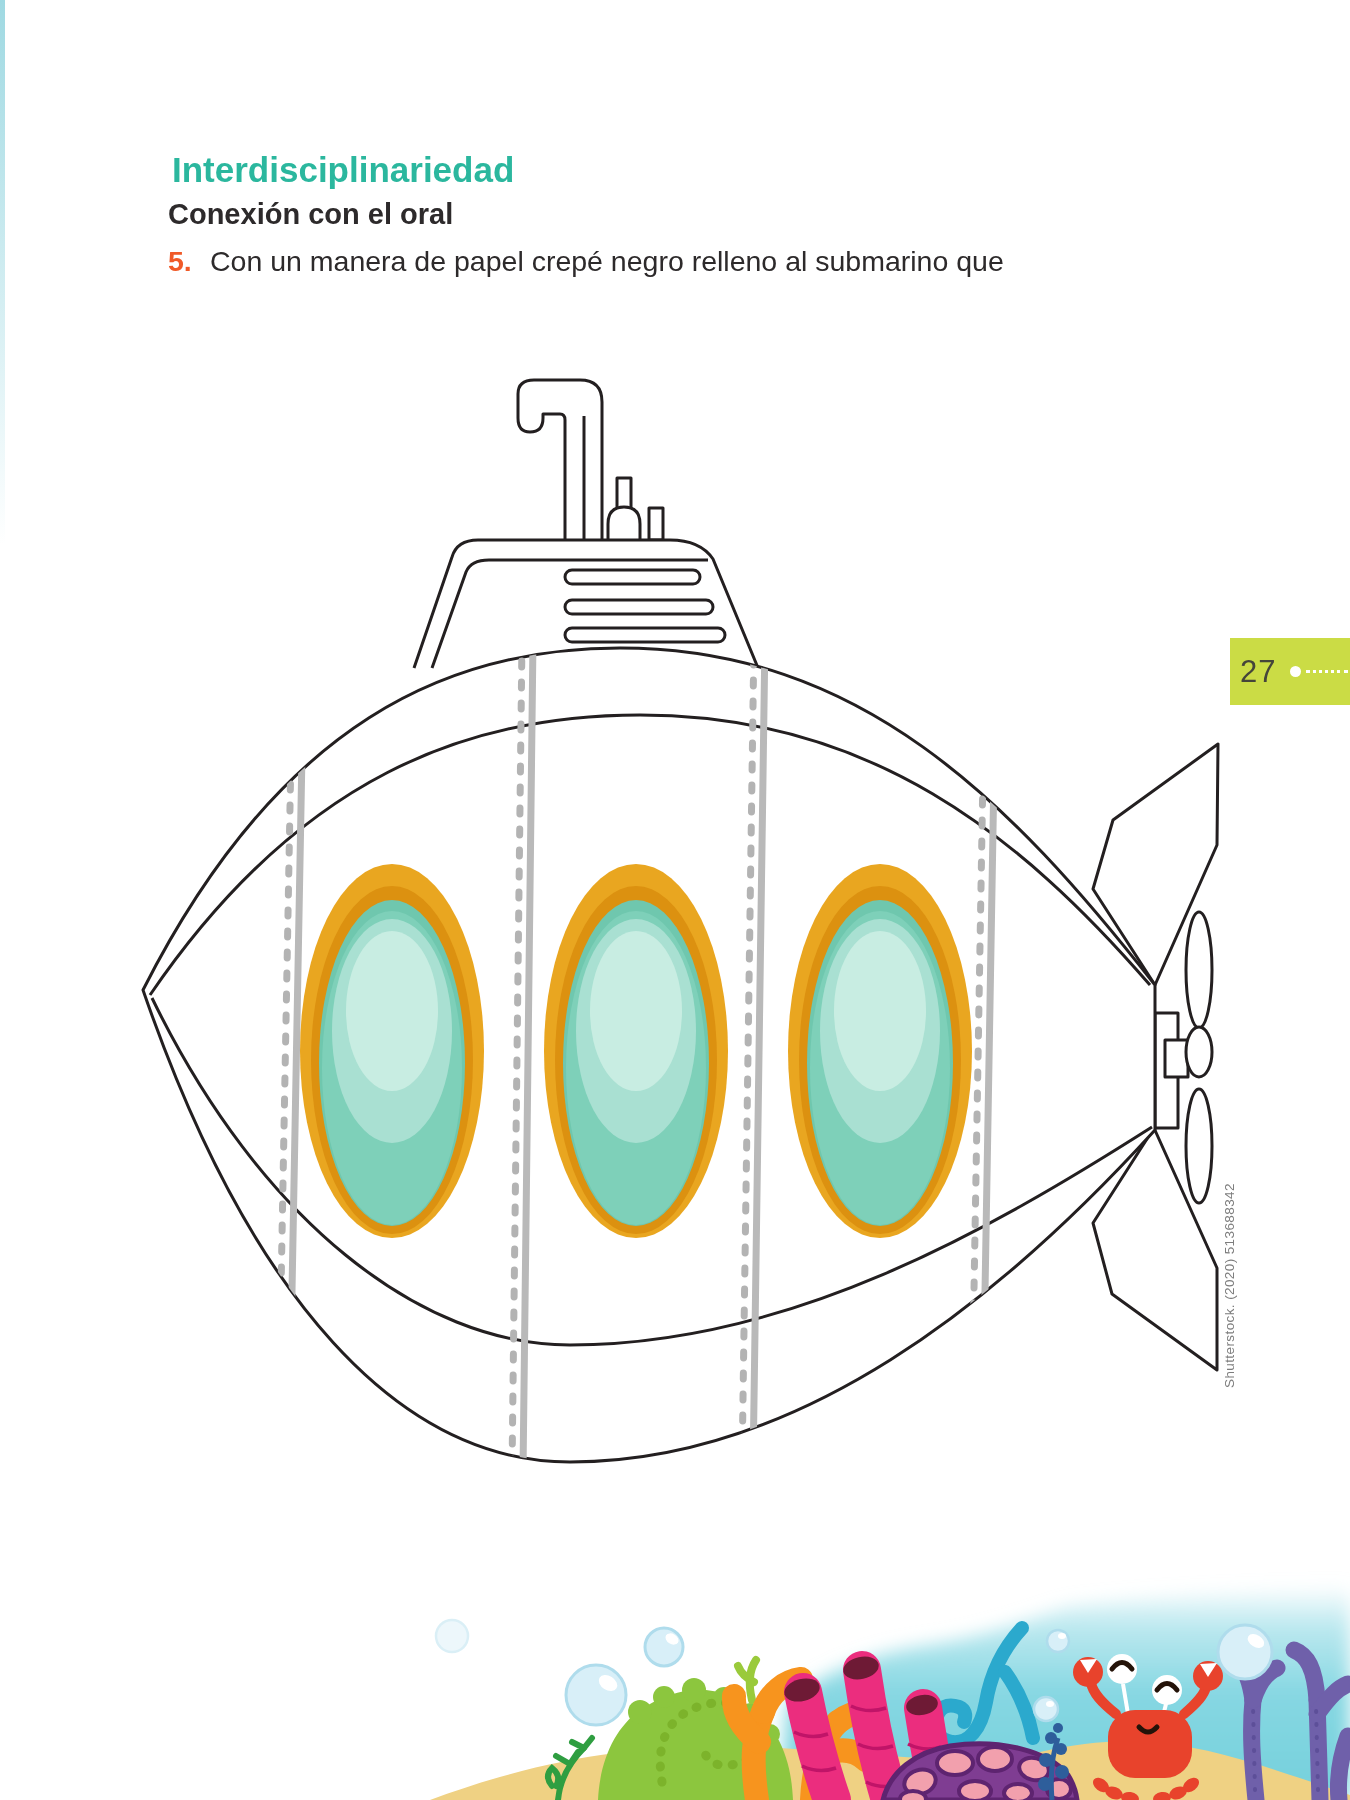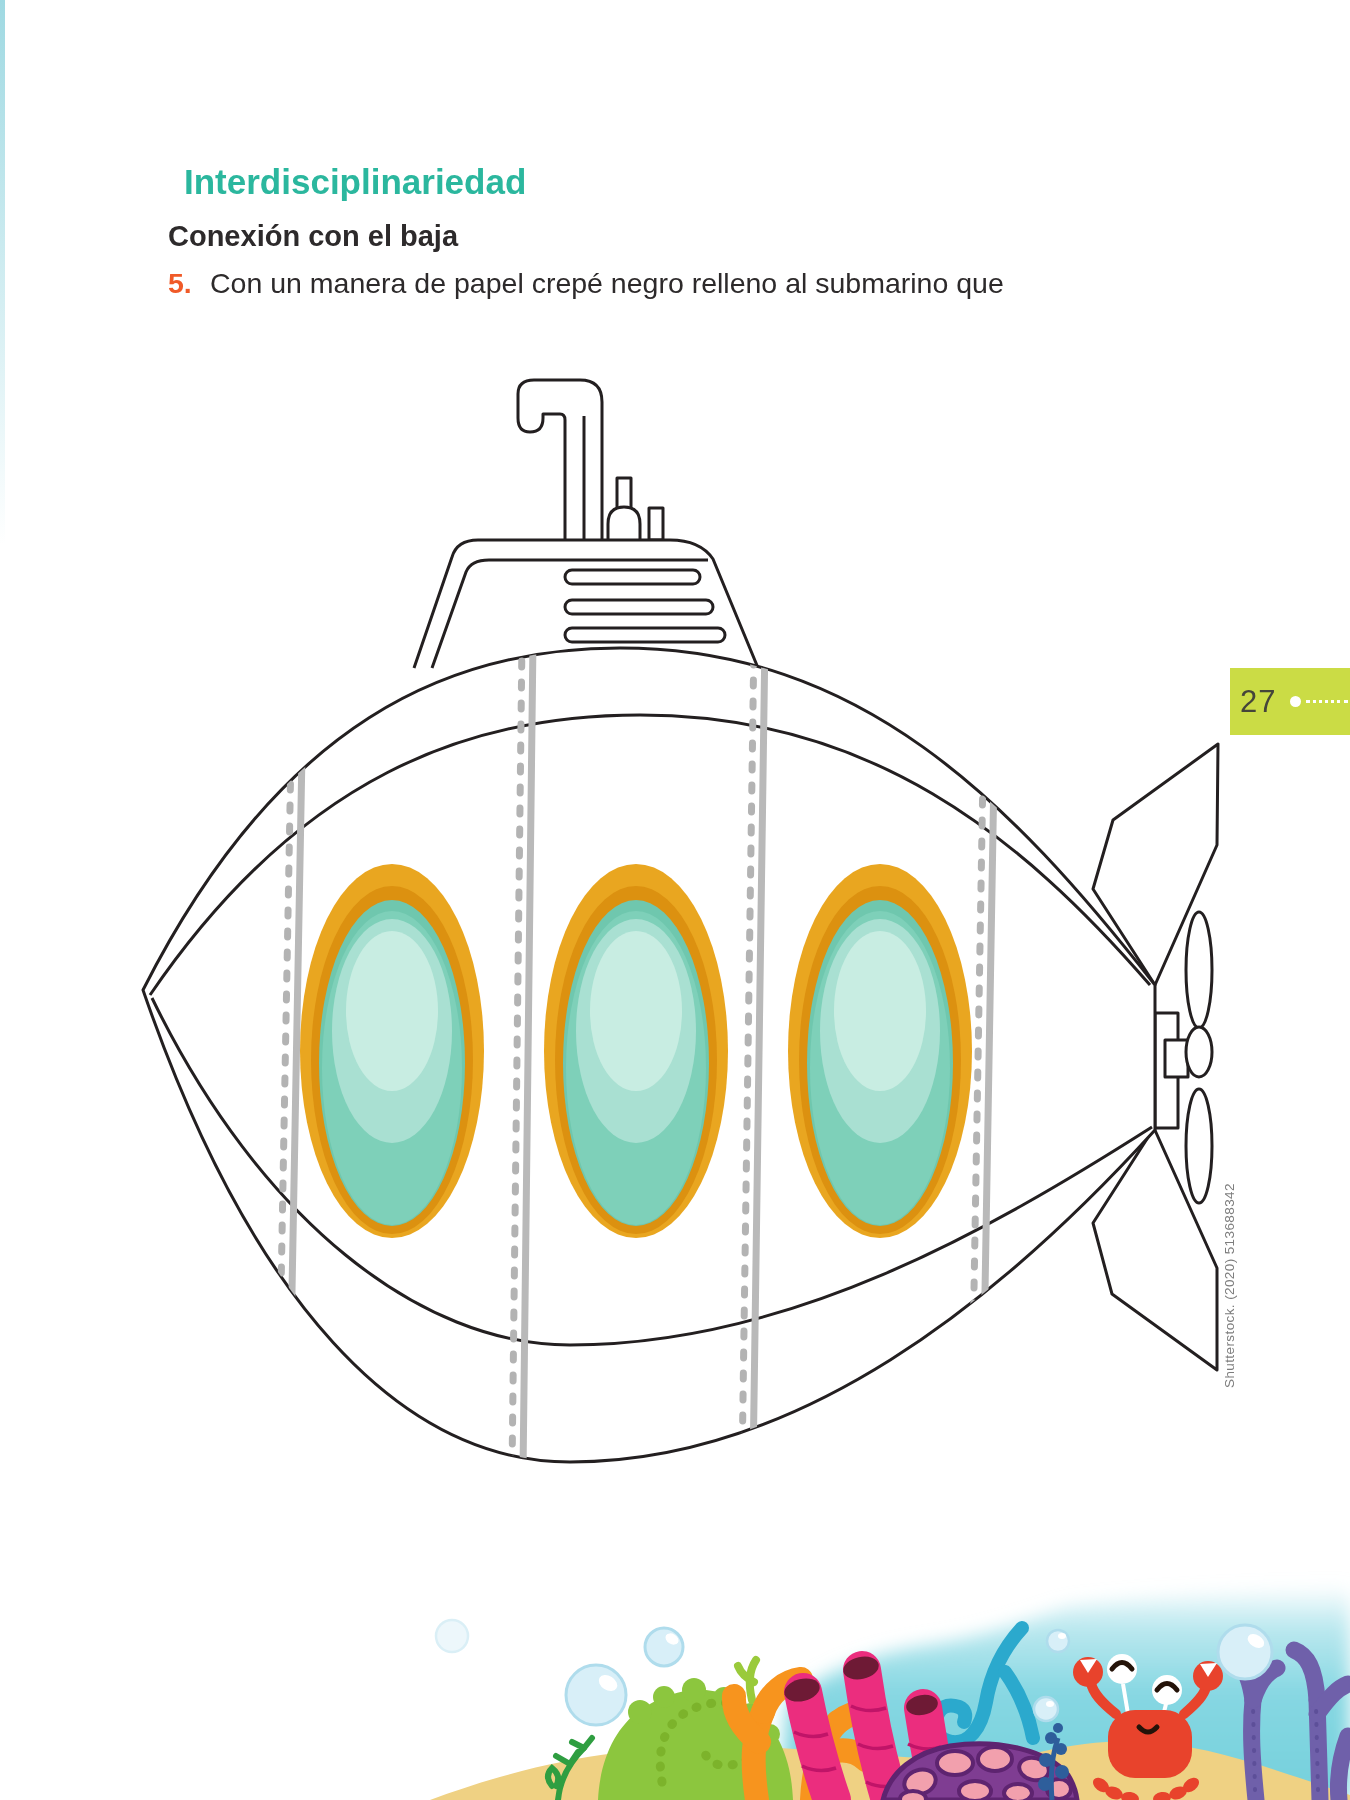--- a/index.html
+++ b/index.html
@@ -5,26 +5,26 @@
   html,body{margin:0;padding:0;}
   body{
     width:1350px;height:1800px;position:relative;background:#ffffff;overflow:hidden;
     font-family:"Liberation Sans", sans-serif;
   }
   
   .edge-strip{position:absolute;left:0;top:0;width:5px;height:545px;
     background:linear-gradient(to bottom, var(--left_strip,#9FD9E2) 0%, rgba(159,217,226,.45) 55%, rgba(159,217,226,0) 100%);}
   
   .textblock{position:absolute;left:168px;top:146px;width:960px;color:var(--text_dark,#2D2A2B);}
-  .h-main{color:var(--teal_heading,#2BB79E);font-size:35px;font-weight:bold;line-height:40px;margin:16px;}
+  .h-main{color:var(--teal_heading,#2BB79E);font-size:35px;font-weight:bold;line-height:40px;margin:4px;}
   .h-sub{color:var(--text_dark,#2D2A2B);font-size:29px;font-weight:bold;line-height:36px;margin:6px 0 10px 0;}
   .item{display:flex;font-size:28.5px;line-height:39px;}
   .item .num{color:var(--orange_number,#F05A28);font-weight:bold;width:42px;flex:0 0 42px;}
   
-  .page-tab{position:absolute;left:1230px;top:668px;width:120px;height:67px;
+  .page-tab{position:absolute;left:1230px;top:638px;width:120px;height:67px;
     background:var(--tab_green,#CBDC45);display:flex;align-items:center;padding-left:10px;box-sizing:border-box;}
   .page-tab .pnum{font-size:31px;color:#45453a;letter-spacing:1px;font-weight:400;}
   .page-tab .pdot{width:11px;height:11px;border-radius:50%;background:#fff;margin-left:14px;flex:0 0 auto;}
   .page-tab .pdots{flex:1;border-top:3px dotted #fff;margin:0 2px 0 5px;}
   
   .credit{position:absolute;left:1222px;top:1178px;height:210px;
     writing-mode:vertical-rl;transform:rotate(180deg);
     font-size:13.5px;color:var(--credit_gray,#7D7D7D);letter-spacing:.4px;white-space:nowrap;}
   svg{position:absolute;left:0;top:0;}
   
@@ -33,21 +33,21 @@
   .rivS{fill:none;stroke:var(--rivet_gray,#B9B9B9);stroke-width:7;stroke-linecap:round;}
   .rivD{fill:none;stroke:#B3B3B3;stroke-width:7;stroke-linecap:round;stroke-dasharray:6 15;}
 </style>
 </head>
 <body>
 
 <div class="edge-strip"></div>
 
 <div class="textblock">
   <h1 class="h-main">Interdisciplinariedad</h1>
-  <h2 class="h-sub">Conexión con el baja</h2>
+  <h2 class="h-sub">Conexión con el oral</h2>
   <div class="item">
     <span class="num">5.</span>
     <span class="txt"><span>Con un manera de papel crepé negro relleno al submarino que</span><br>
     </span>
   </div>
 </div>
 
 <div class="page-tab">
   <span class="pnum">27</span>
   <span class="pdot"></span>

